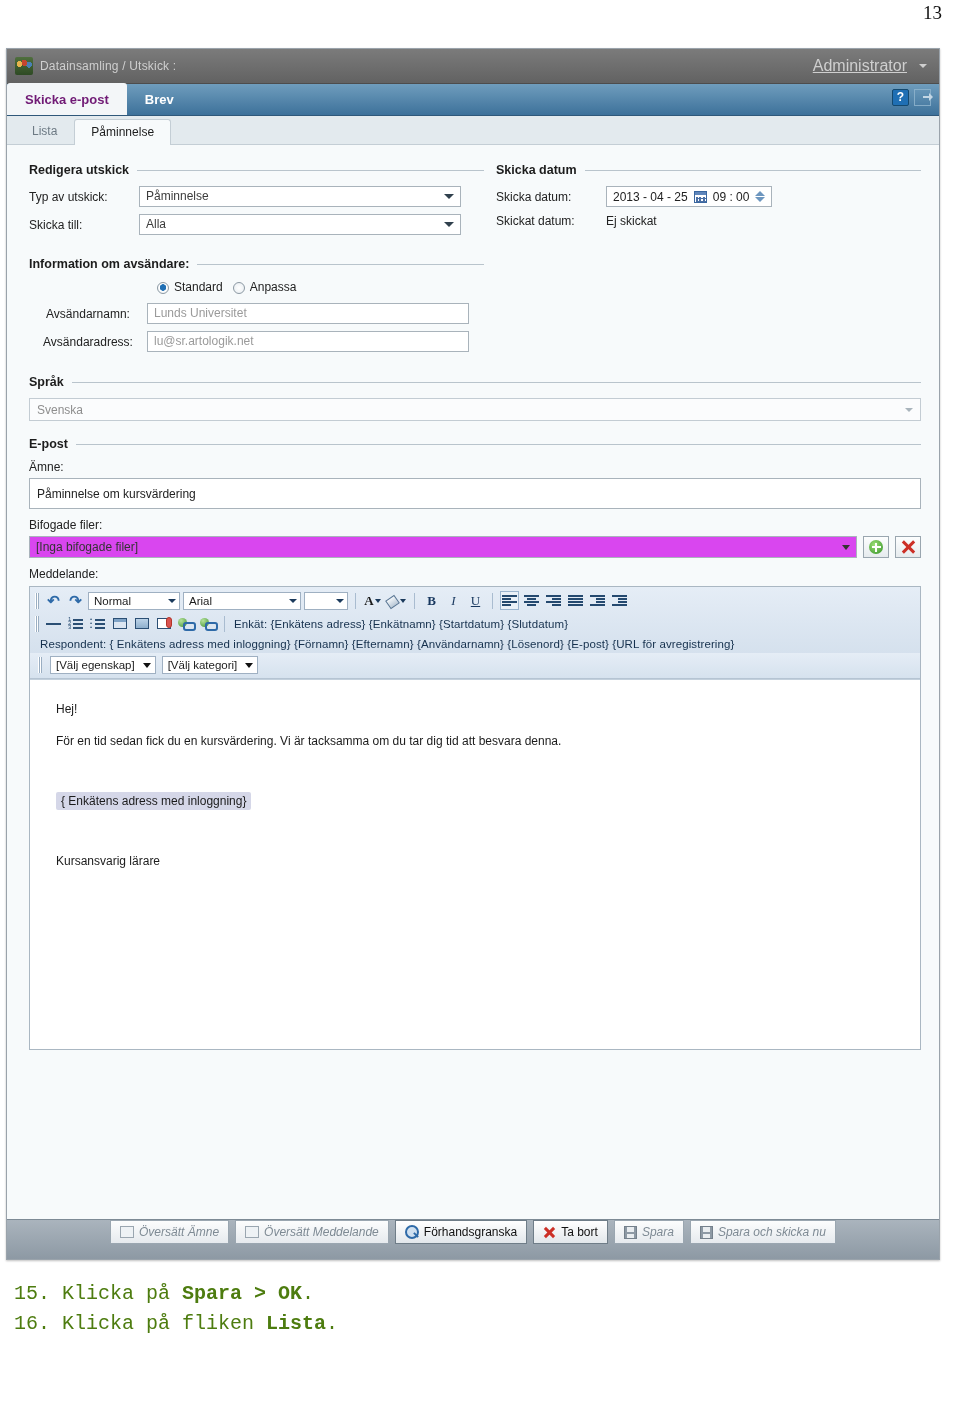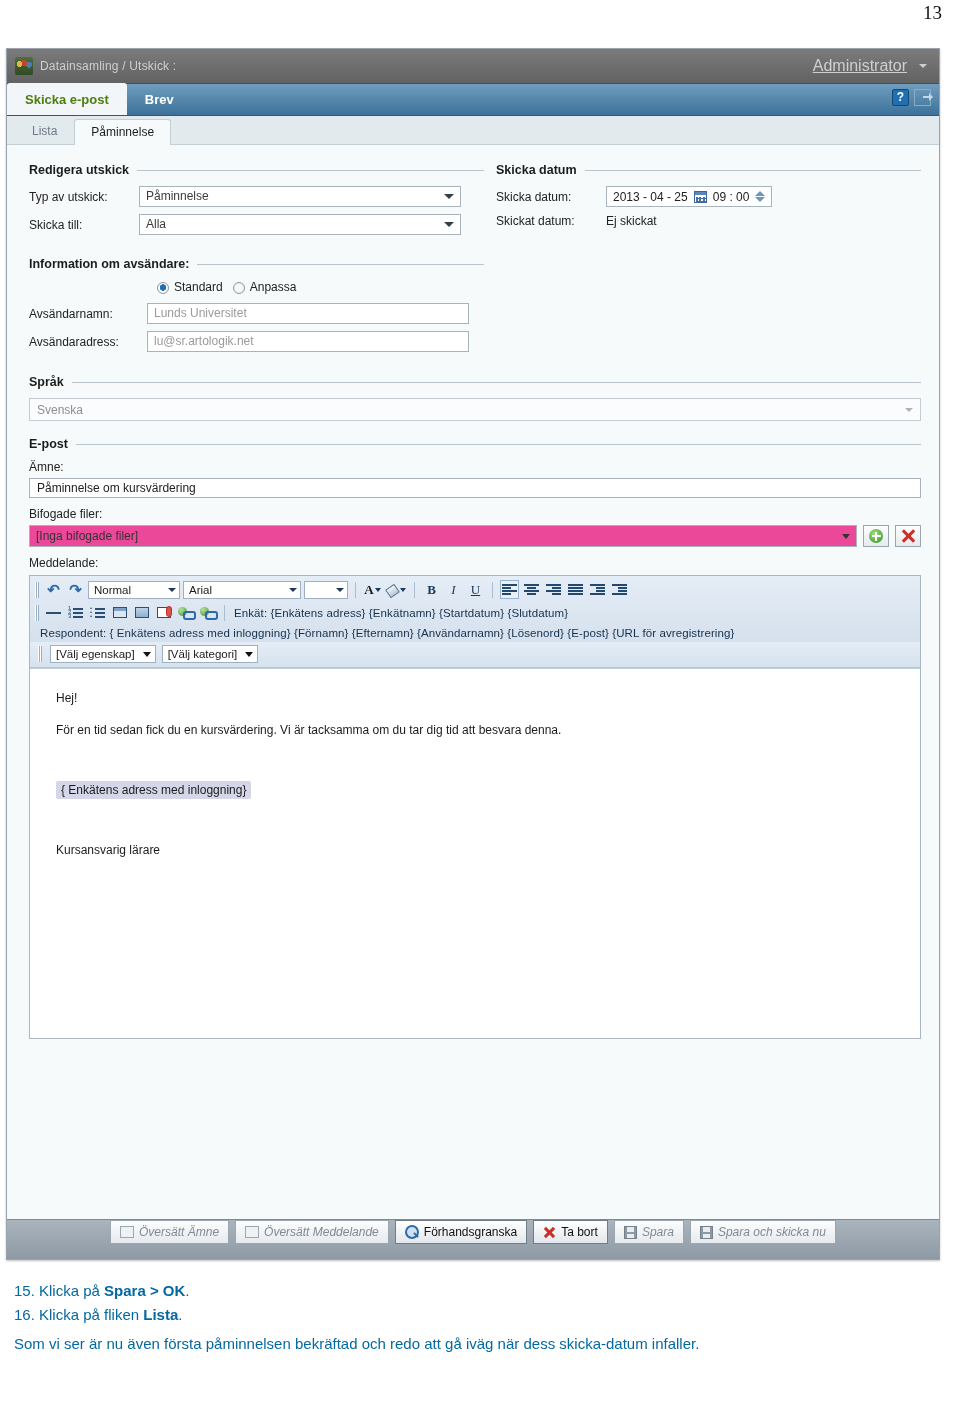--- a/index.html
+++ b/index.html
@@ -66,21 +66,21 @@
     display:flex; align-items:flex-end;
     position:relative;
     border-bottom:1px solid #2f587a;
   }
   .tabstrip .tab{
     height:32px; display:flex; align-items:center;
     padding:0 18px; font-size:13px; font-weight:bold; color:#ffffff;
     cursor:pointer;
   }
   .tabstrip .tab.active{
-    background:#f3f6f8; color:#4d7c0f;
+    background:#f3f6f8; color:#701a75;
     border-top-left-radius:3px;border-top-right-radius:3px;text-align:right;
   }
   .tabstrip .rightbtns{
     position:absolute; right:8px; top:5px;
     display:flex; align-items:center; gap:5px;
   }
   .help-btn{
     width:17px;height:17px;background:#1f6fb4;border:1px solid #14496f;
     color:#fff;font-size:12px;font-weight:bold;line-height:15px;text-align:center;
     border-radius:2px; cursor:pointer;
@@ -132,21 +132,21 @@
 
   .legend{
     display:flex; align-items:center; gap:8px;
     font-size:12.5px; font-weight:bold; color:#1c1c1c;
     margin-bottom:9px;
   }
   .legend .rule{flex:1; height:1px; background:#b9c4cc;}
 
   .frow{display:flex; align-items:center; margin-bottom:7px;}
   .flabel{font-size:12px; color:#222; width:110px; flex:none;}
-  .flabel.wide{width:118px;}
+  .flabel.wide{width:118px;text-align:center;}
 
   .select, .textbox{
     height:21px; border:1px solid #a9b3bb; background:#fff;
     font-size:12px; color:#3c3c3c;
     padding:0 6px; line-height:19px;
     position:relative; display:flex; align-items:center;
     font-family:"Liberation Sans", sans-serif;
   }
   .select{justify-content:space-between;}
   .select .arw{
@@ -204,27 +204,27 @@
   .bigselect{
     height:23px;border:1px solid #c3ccd3;background:#fbfcfd;
     display:flex;align-items:center;justify-content:space-between;
     padding:0 7px;font-size:12px;color:#8e8e8e;
   }
   .bigselect .arw{
     width:0;height:0;border-left:4px solid transparent;border-right:4px solid transparent;
     border-top:4px solid #a9b4bc;
   }
   .subjectbox{
-    height:20px;border:1px solid #a9b3bb;background:#fff;
+    height:31px;border:1px solid #a9b3bb;background:#fff;
     display:flex;align-items:center;padding:0 7px;font-size:12px;color:#222;
   }
 
   .attachrow{display:flex;align-items:center;gap:6px;}
   .attachsel{
-    flex:1;height:22px;border:1px solid #a9b3bb;background:#ec4899;
+    flex:1;height:22px;border:1px solid #a9b3bb;background:#d946ef;
     display:flex;align-items:center;justify-content:space-between;
     padding:0 6px;font-size:12px;color:#333;
   }
   .attachsel .arw{
     width:0;height:0;border-left:4px solid transparent;border-right:4px solid transparent;
     border-top:5px solid #333;
   }
   .iconbtn{
     width:26px;height:22px;border:1px solid #9aa6af;background:linear-gradient(#fdfefe,#e6ebee);
     display:flex;align-items:center;justify-content:center;cursor:pointer;
@@ -361,22 +361,22 @@
   .ico-del:before,.ico-del:after{content:"";position:absolute;left:5px;top:0;width:3px;height:13px;background:#cc2f26;}
   .ico-del:before{transform:rotate(45deg);}
   .ico-del:after{transform:rotate(-45deg);}
   .ico-save{width:13px;height:13px;background:#8d99a4;border:1px solid #74808b;position:relative;flex:none;}
   .ico-save:before{content:"";position:absolute;left:2px;top:0;right:2px;height:5px;background:#e9edf0;}
   .ico-save:after{content:"";position:absolute;left:2px;bottom:0;right:2px;height:4px;background:#e9edf0;}
 
   
   .caption{
     position:absolute; left:14px; top:1282px; width:930px;
-    font-family:Liberation Sans, sans-serif;
-    font-size:15px; color:#0369a1; line-height:1.18;
+    font-family:Liberation Mono, monospace;
+    font-size:20px; color:#4d7c0f; line-height:1.18;
   }
   .caption .line{margin-bottom:6px;}
   .caption .para{margin-top:12px;}
   .caption b{font-weight:bold;}
 </style>
 </head>
 <body>
 
 <div class="page-number">13</div>
 
@@ -719,14 +719,13 @@
   </div>
 </div>
 
 <div class="caption">
   <div class="line">
     <span>15. Klicka på </span><b>Spara &gt; OK</b><span>.</span>
   </div>
   <div class="line">
     <span>16. Klicka på fliken </span><b>Lista</b><span>.</span>
   </div>
-  <div class="para">Som vi ser är nu även första påminnelsen bekräftad och redo att gå iväg när dess skicka-datum infaller.</div>
 </div>
 
 </body></html>

